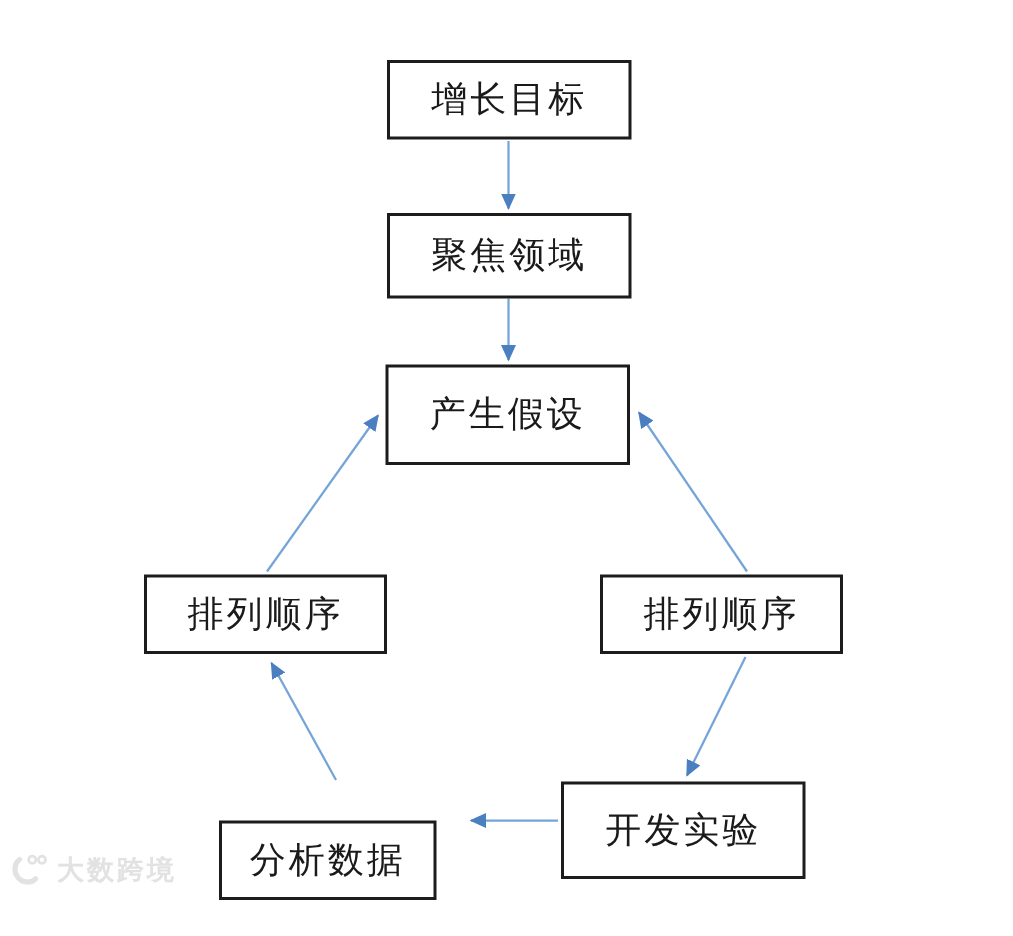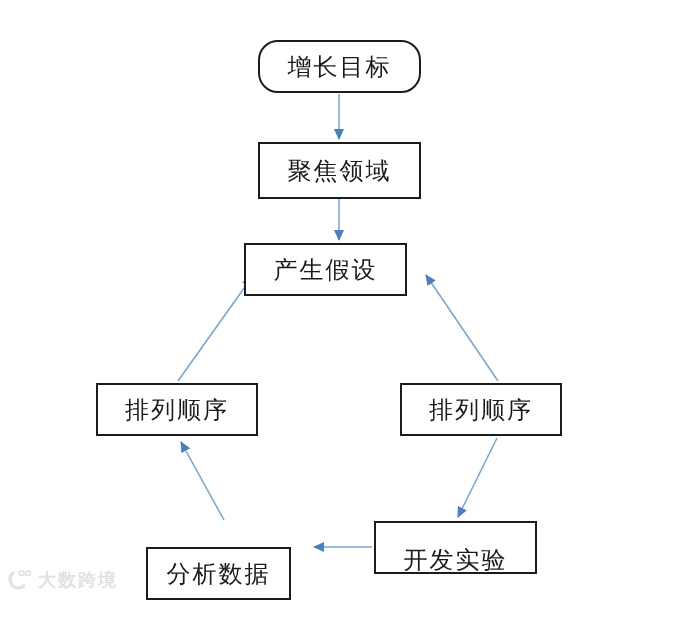--- a/index.html
+++ b/index.html
@@ -69,37 +69,37 @@
     </defs>
   <line x1="339" y1="94" x2="339" y2="139" stroke="#74a4d8" stroke-width="1.5" marker-end="url(#ah)"></line>
       <line x1="339" y1="197" x2="339" y2="240" stroke="#74a4d8" stroke-width="1.5" marker-end="url(#ah)"></line>
       <line x1="498" y1="381" x2="426" y2="275" stroke="#74a4d8" stroke-width="1.5" marker-end="url(#ah)"></line>
       <line x1="497" y1="438" x2="458" y2="517" stroke="#74a4d8" stroke-width="1.5" marker-end="url(#ah)"></line>
       <line x1="372" y1="547" x2="314" y2="547" stroke="#74a4d8" stroke-width="1.5" marker-end="url(#ah)"></line>
       <line x1="224" y1="520" x2="181" y2="442" stroke="#74a4d8" stroke-width="1.5" marker-end="url(#ah)"></line>
       <line x1="178" y1="381" x2="252" y2="277" stroke="#74a4d8" stroke-width="1.5" marker-end="url(#ah)"></line>
     </svg>
 
-  <div class="node" style="left:258px; top:40px;  width:163px; height:53px;border-radius:20px;">
+  <div class="node" style="left:258px; top:40px;  width:163px; height:53px;">
     <span class="label">增长目标</span>
   </div>
 
   <div class="node" style="left:258px; top:142px; width:163px; height:57px;">
     <span class="label">聚焦领域</span>
   </div>
 
-  <div class="node" style="left:244px; top:243px; width:163px; height:53px;text-align:center;">
+  <div class="node" style="left:257px; top:243px; width:163px; height:67px;text-align:center;">
     <span class="label">产生假设</span>
   </div>
 
   <div class="node" style="left:400px; top:383px; width:162px; height:53px;">
     <span class="label">排列顺序</span>
   </div>
 
-  <div class="node" style="left:374px; top:521px; width:163px; height:53px;align-items:flex-end;">
+  <div class="node" style="left:374px; top:521px; width:163px; height:65px;">
     <span class="label">开发实验</span>
   </div>
 
   <div class="node" style="left:146px; top:547px; width:145px; height:53px;">
     <span class="label">分析数据</span>
   </div>
 
   <div class="node" style="left:96px;  top:383px; width:162px; height:53px;">
     <span class="label">排列顺序</span>
   </div>

